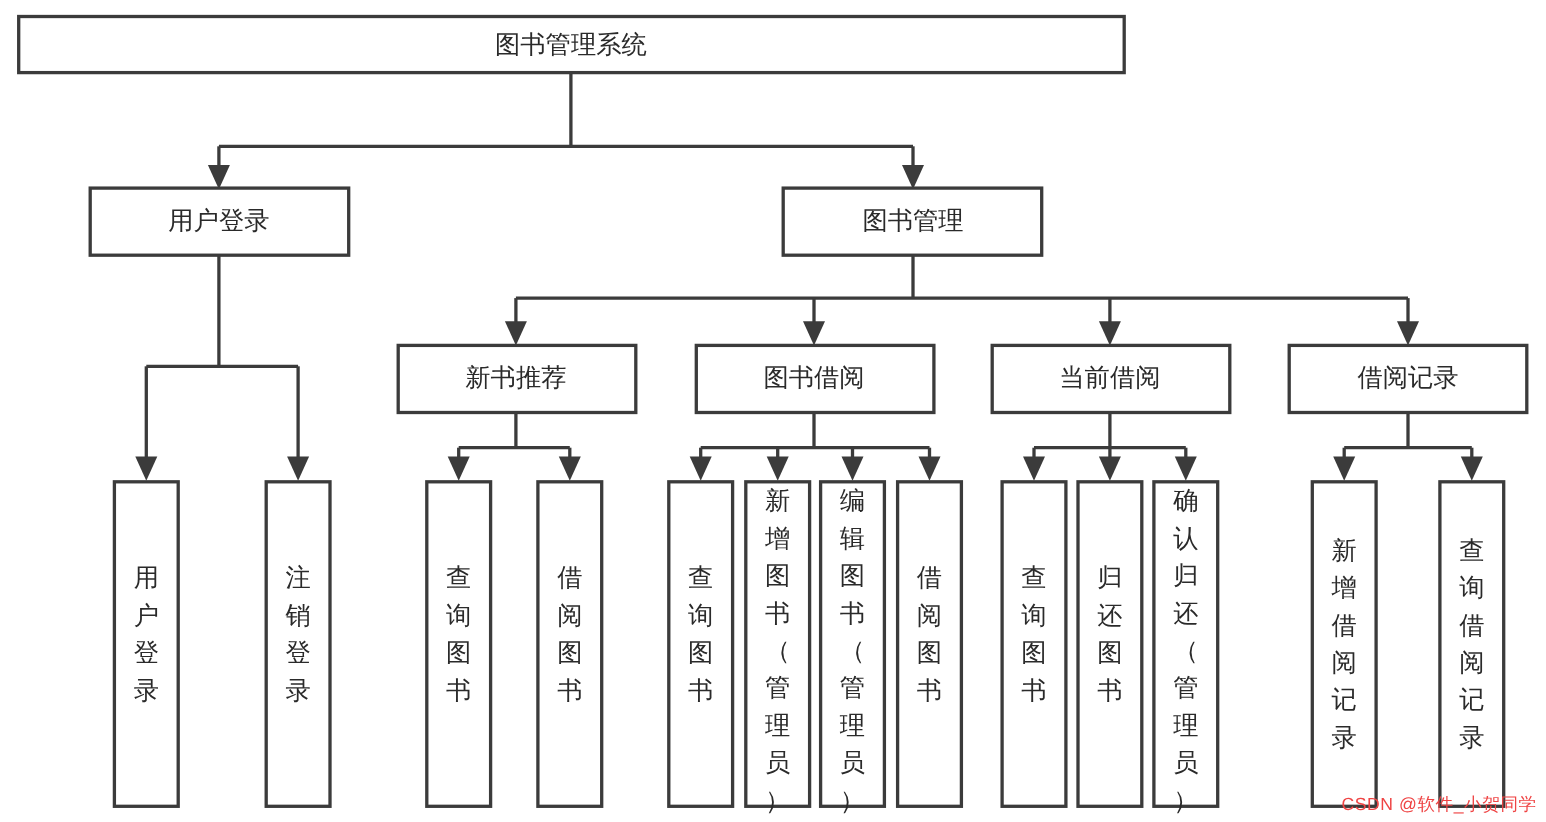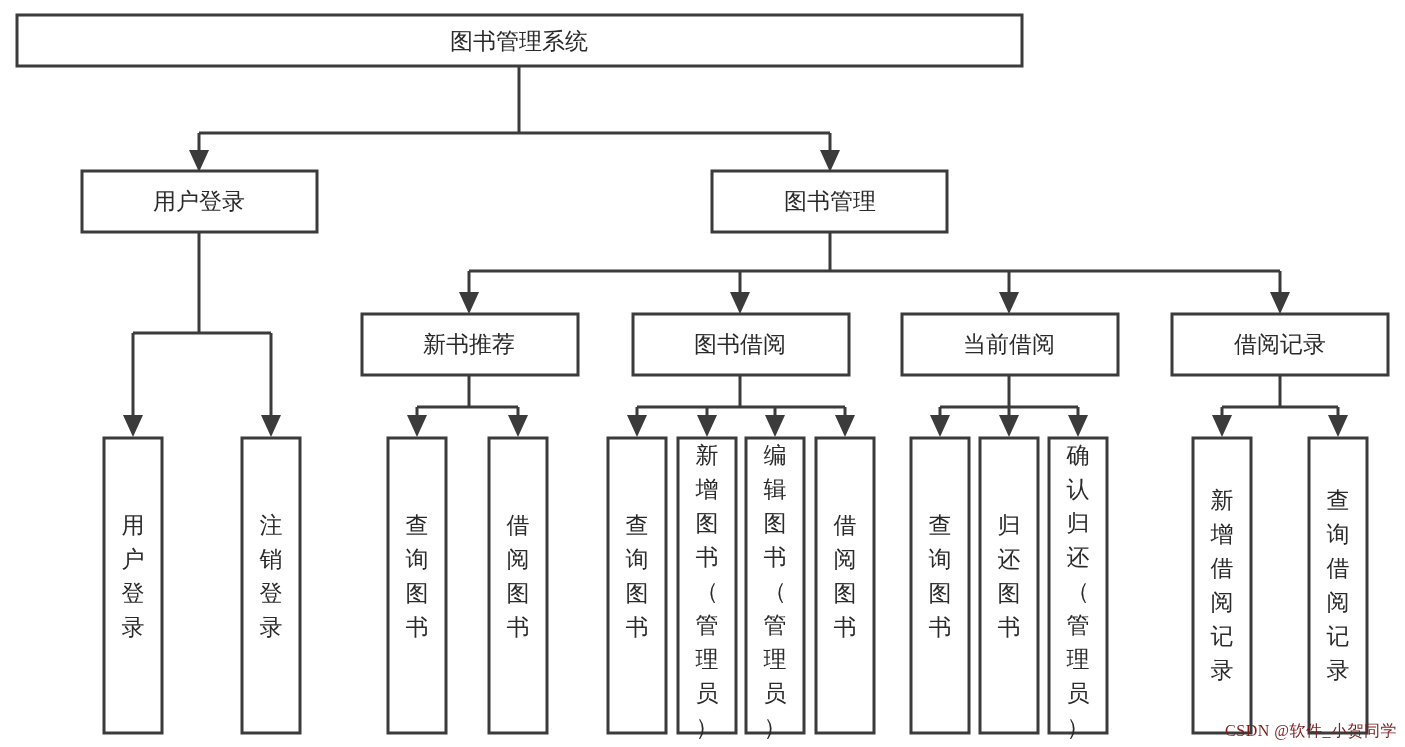--- a/index.html
+++ b/index.html
@@ -51,23 +51,23 @@
   .node-label-v {
     fill: #2a2a2a;
     font-family: "DejaVu Sans", "Liberation Sans", sans-serif;
     font-size: 23px;
     text-anchor: middle;
   }
   .watermark {
     position: absolute;
     right: 8px;
     bottom: 5px;
-    font-family: Liberation Serif, serif;
+    font-family: Liberation Sans, sans-serif;
     font-size: 16px;
-    color: #7f1d1d;
+    color: #ef4444;
     white-space: nowrap;
     letter-spacing: 0.5px;
     pointer-events: none;
   }
 </style>
 </head>
 <body>
 
 <div id="diagram-root">
   <svg class="flow" viewBox="0 0 1405 747" xmlns="http://www.w3.org/2000/svg">

